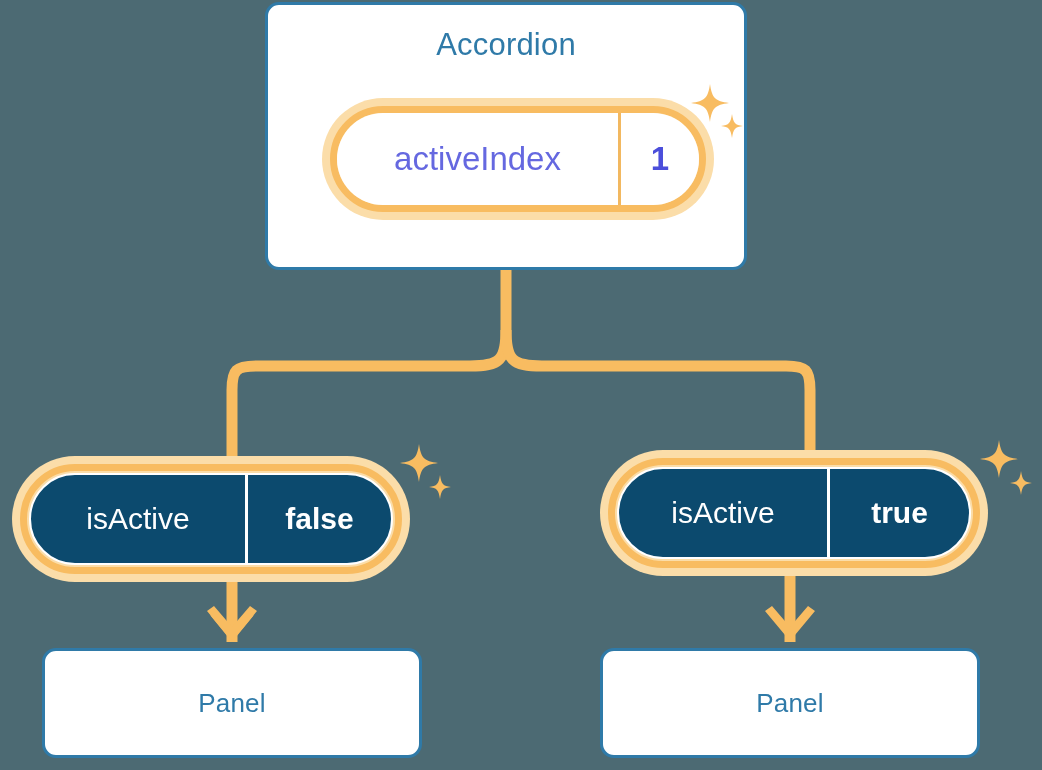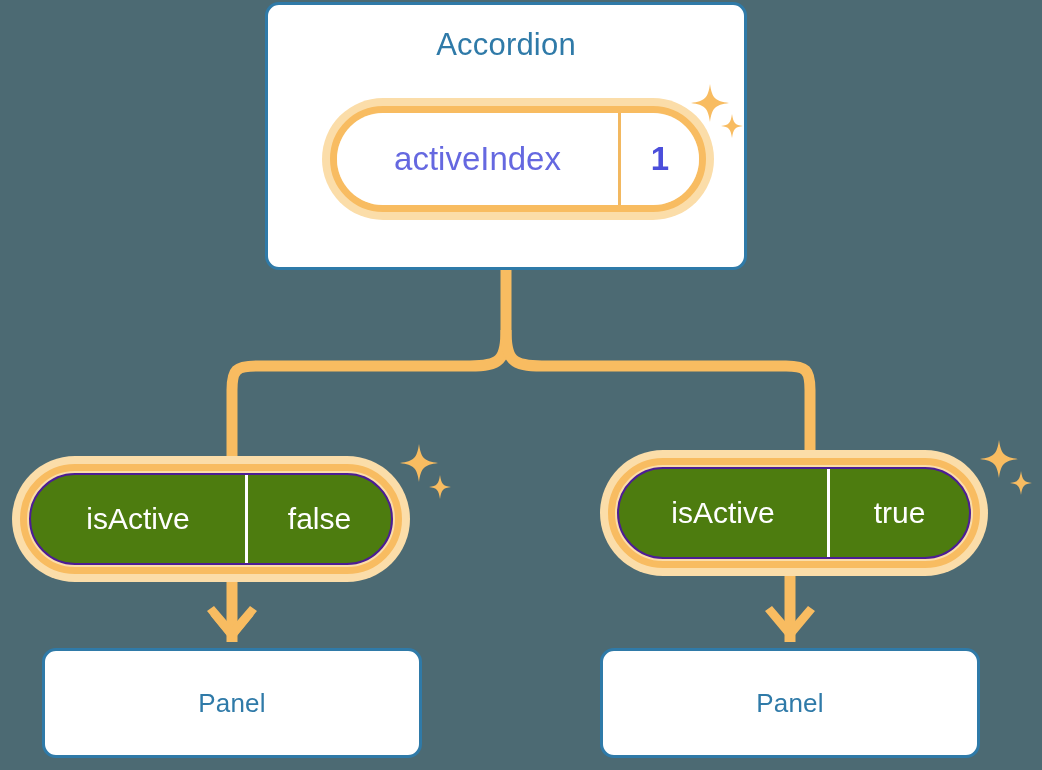--- a/index.html
+++ b/index.html
@@ -132,33 +132,33 @@
     font-size: 33px;
     font-weight: 700;
   }
 
   
   .pill-bool { height: 126px; }
   .pill-bool .pill-halo { left: 0; top: 0; right: 0; bottom: 0; }
   .pill-bool .pill-ring { left: 8px; top: 8px; right: 8px; bottom: 8px; }
   .pill-bool .pill-body {
     left: 17px; top: 17px; right: 17px; bottom: 17px;
-    background: #4d7c0f;
-    border: 2px solid #4c1d95;
+    background: #0c4a6e;
+    border: 2px solid #ffffff;
   }
   .pill-bool .pill-key {
     color: #ffffff;
     font-size: 30px;
     font-weight: 400;
     border-right: 3px solid #ffffff;
   }
   .pill-bool .pill-val {
     color: #ffffff;
     font-size: 30px;
-    font-weight: 400;
+    font-weight: 700;
     flex: 1 1 auto;
   }
 
   #pill-left {
     left: 12px;
     top: 456px;
     width: 398px;
   }
   #pill-left .pill-key { flex: 0 0 217px; }
 

